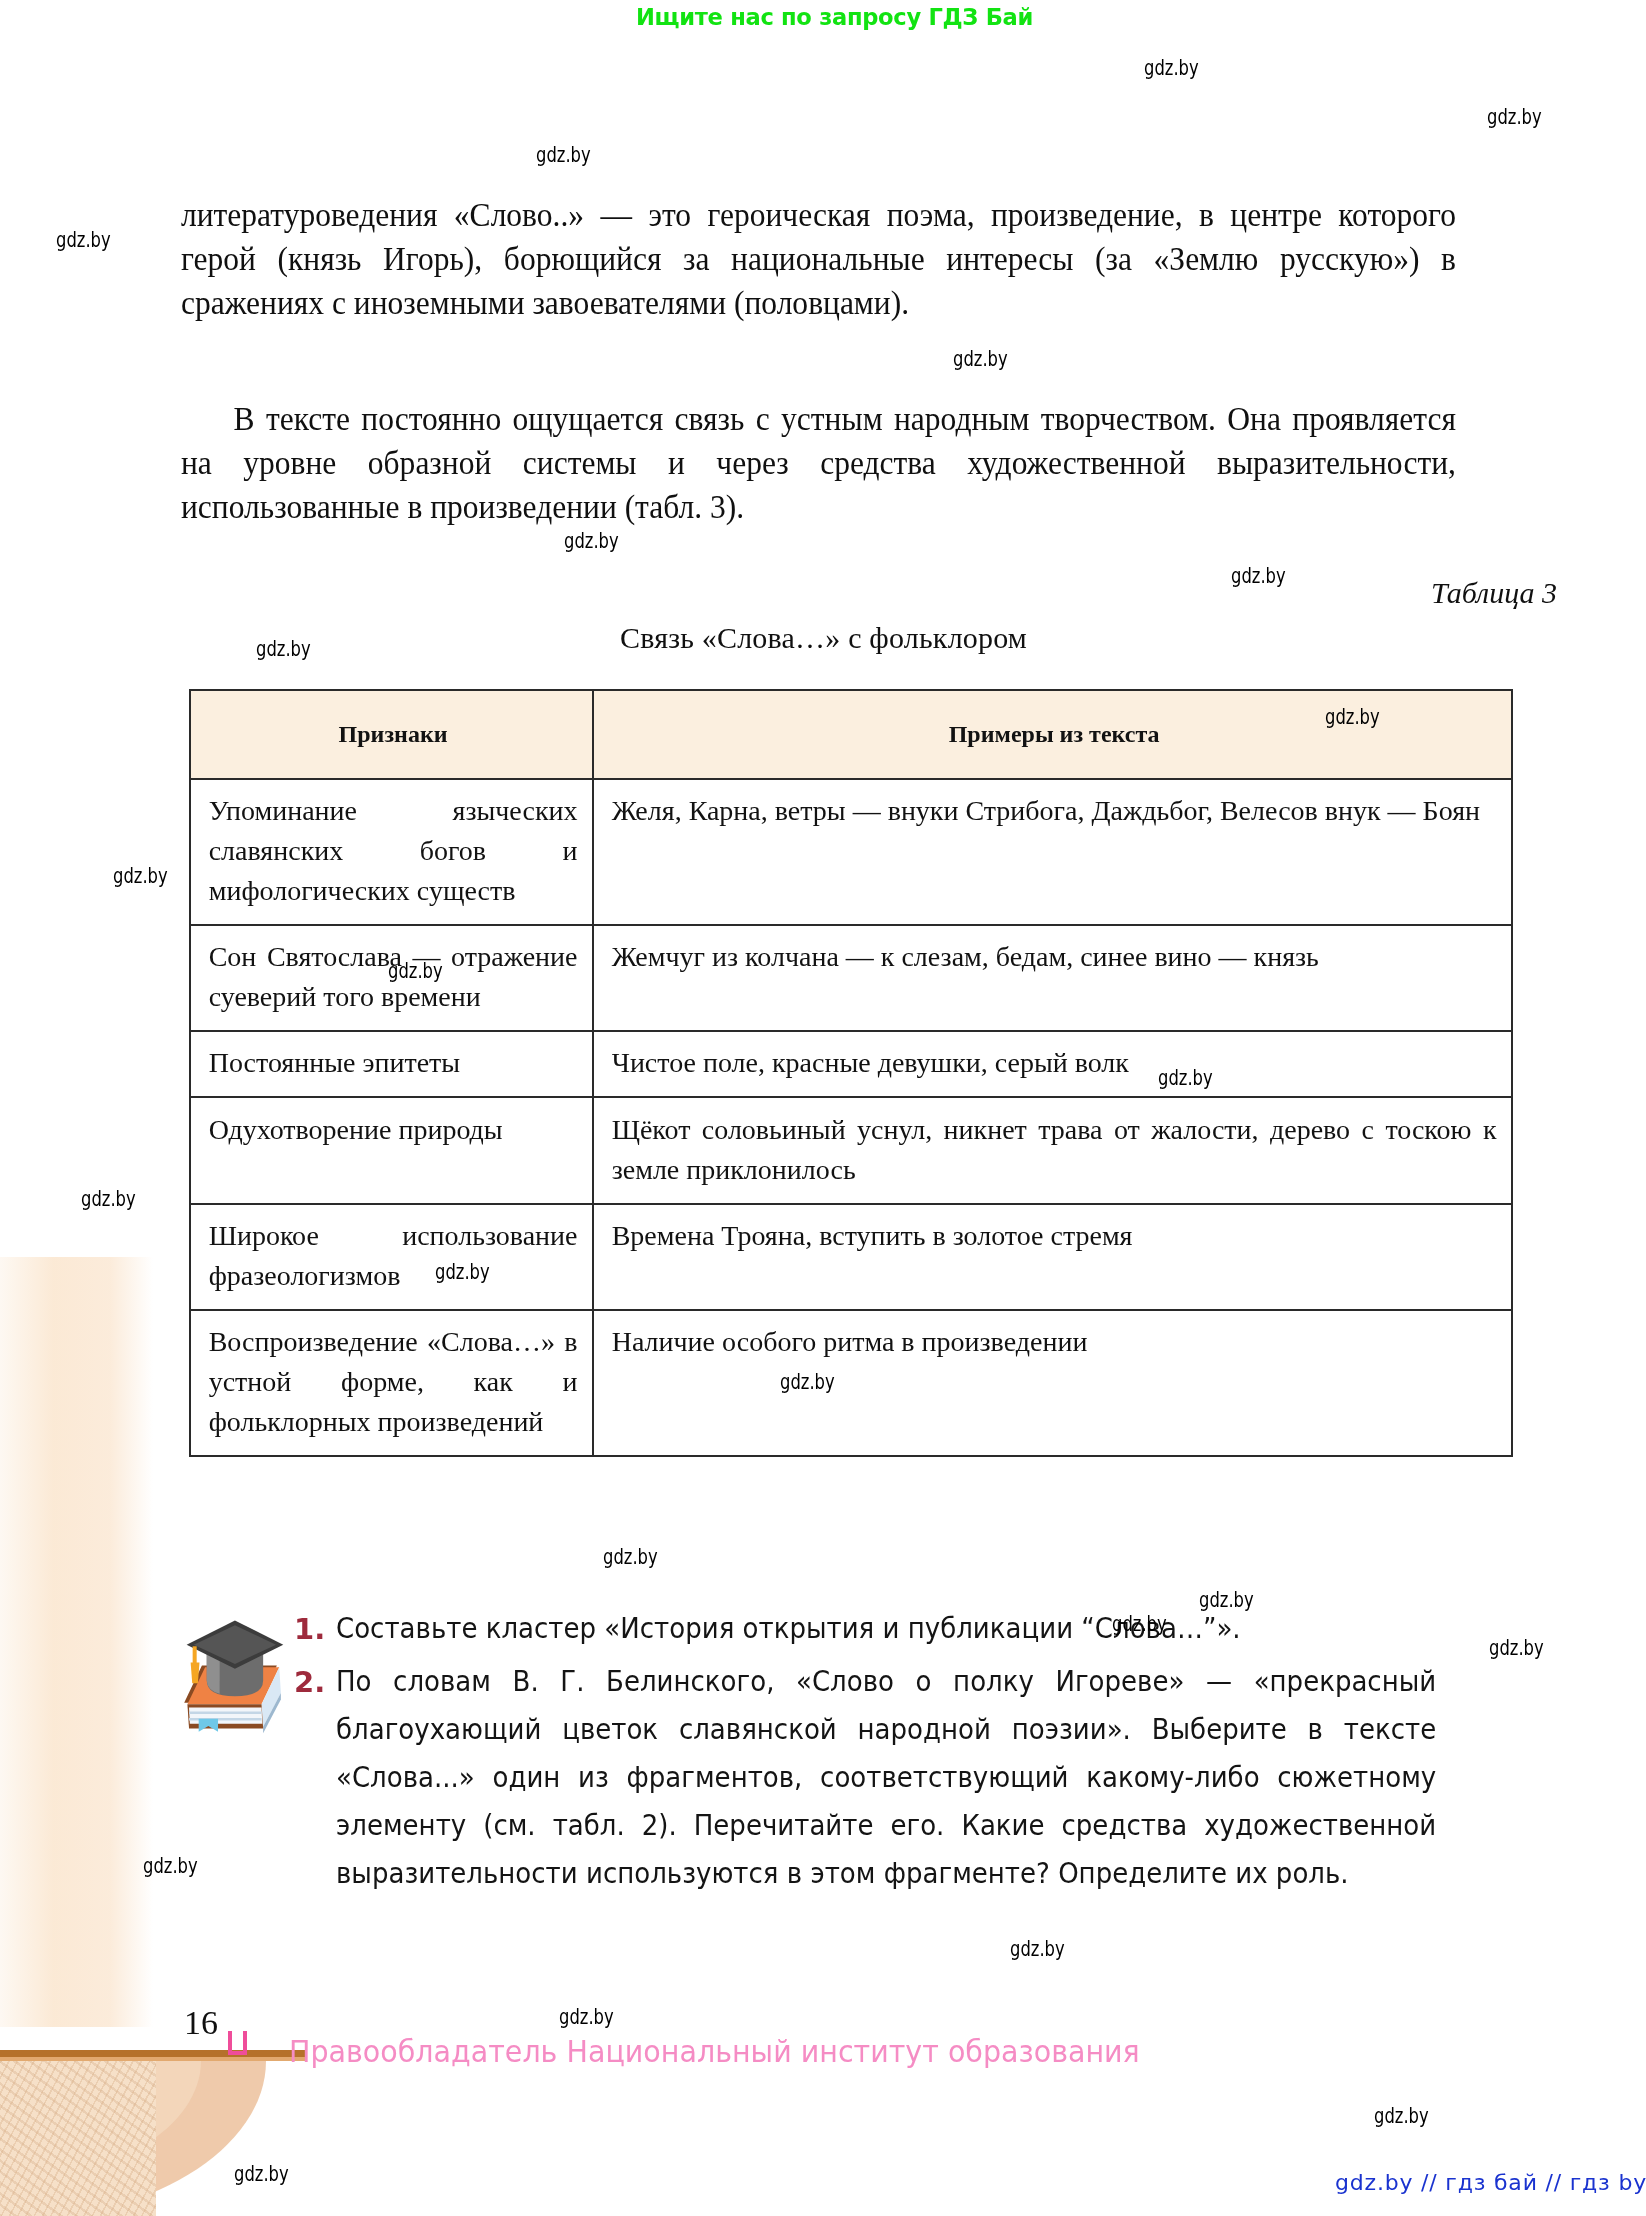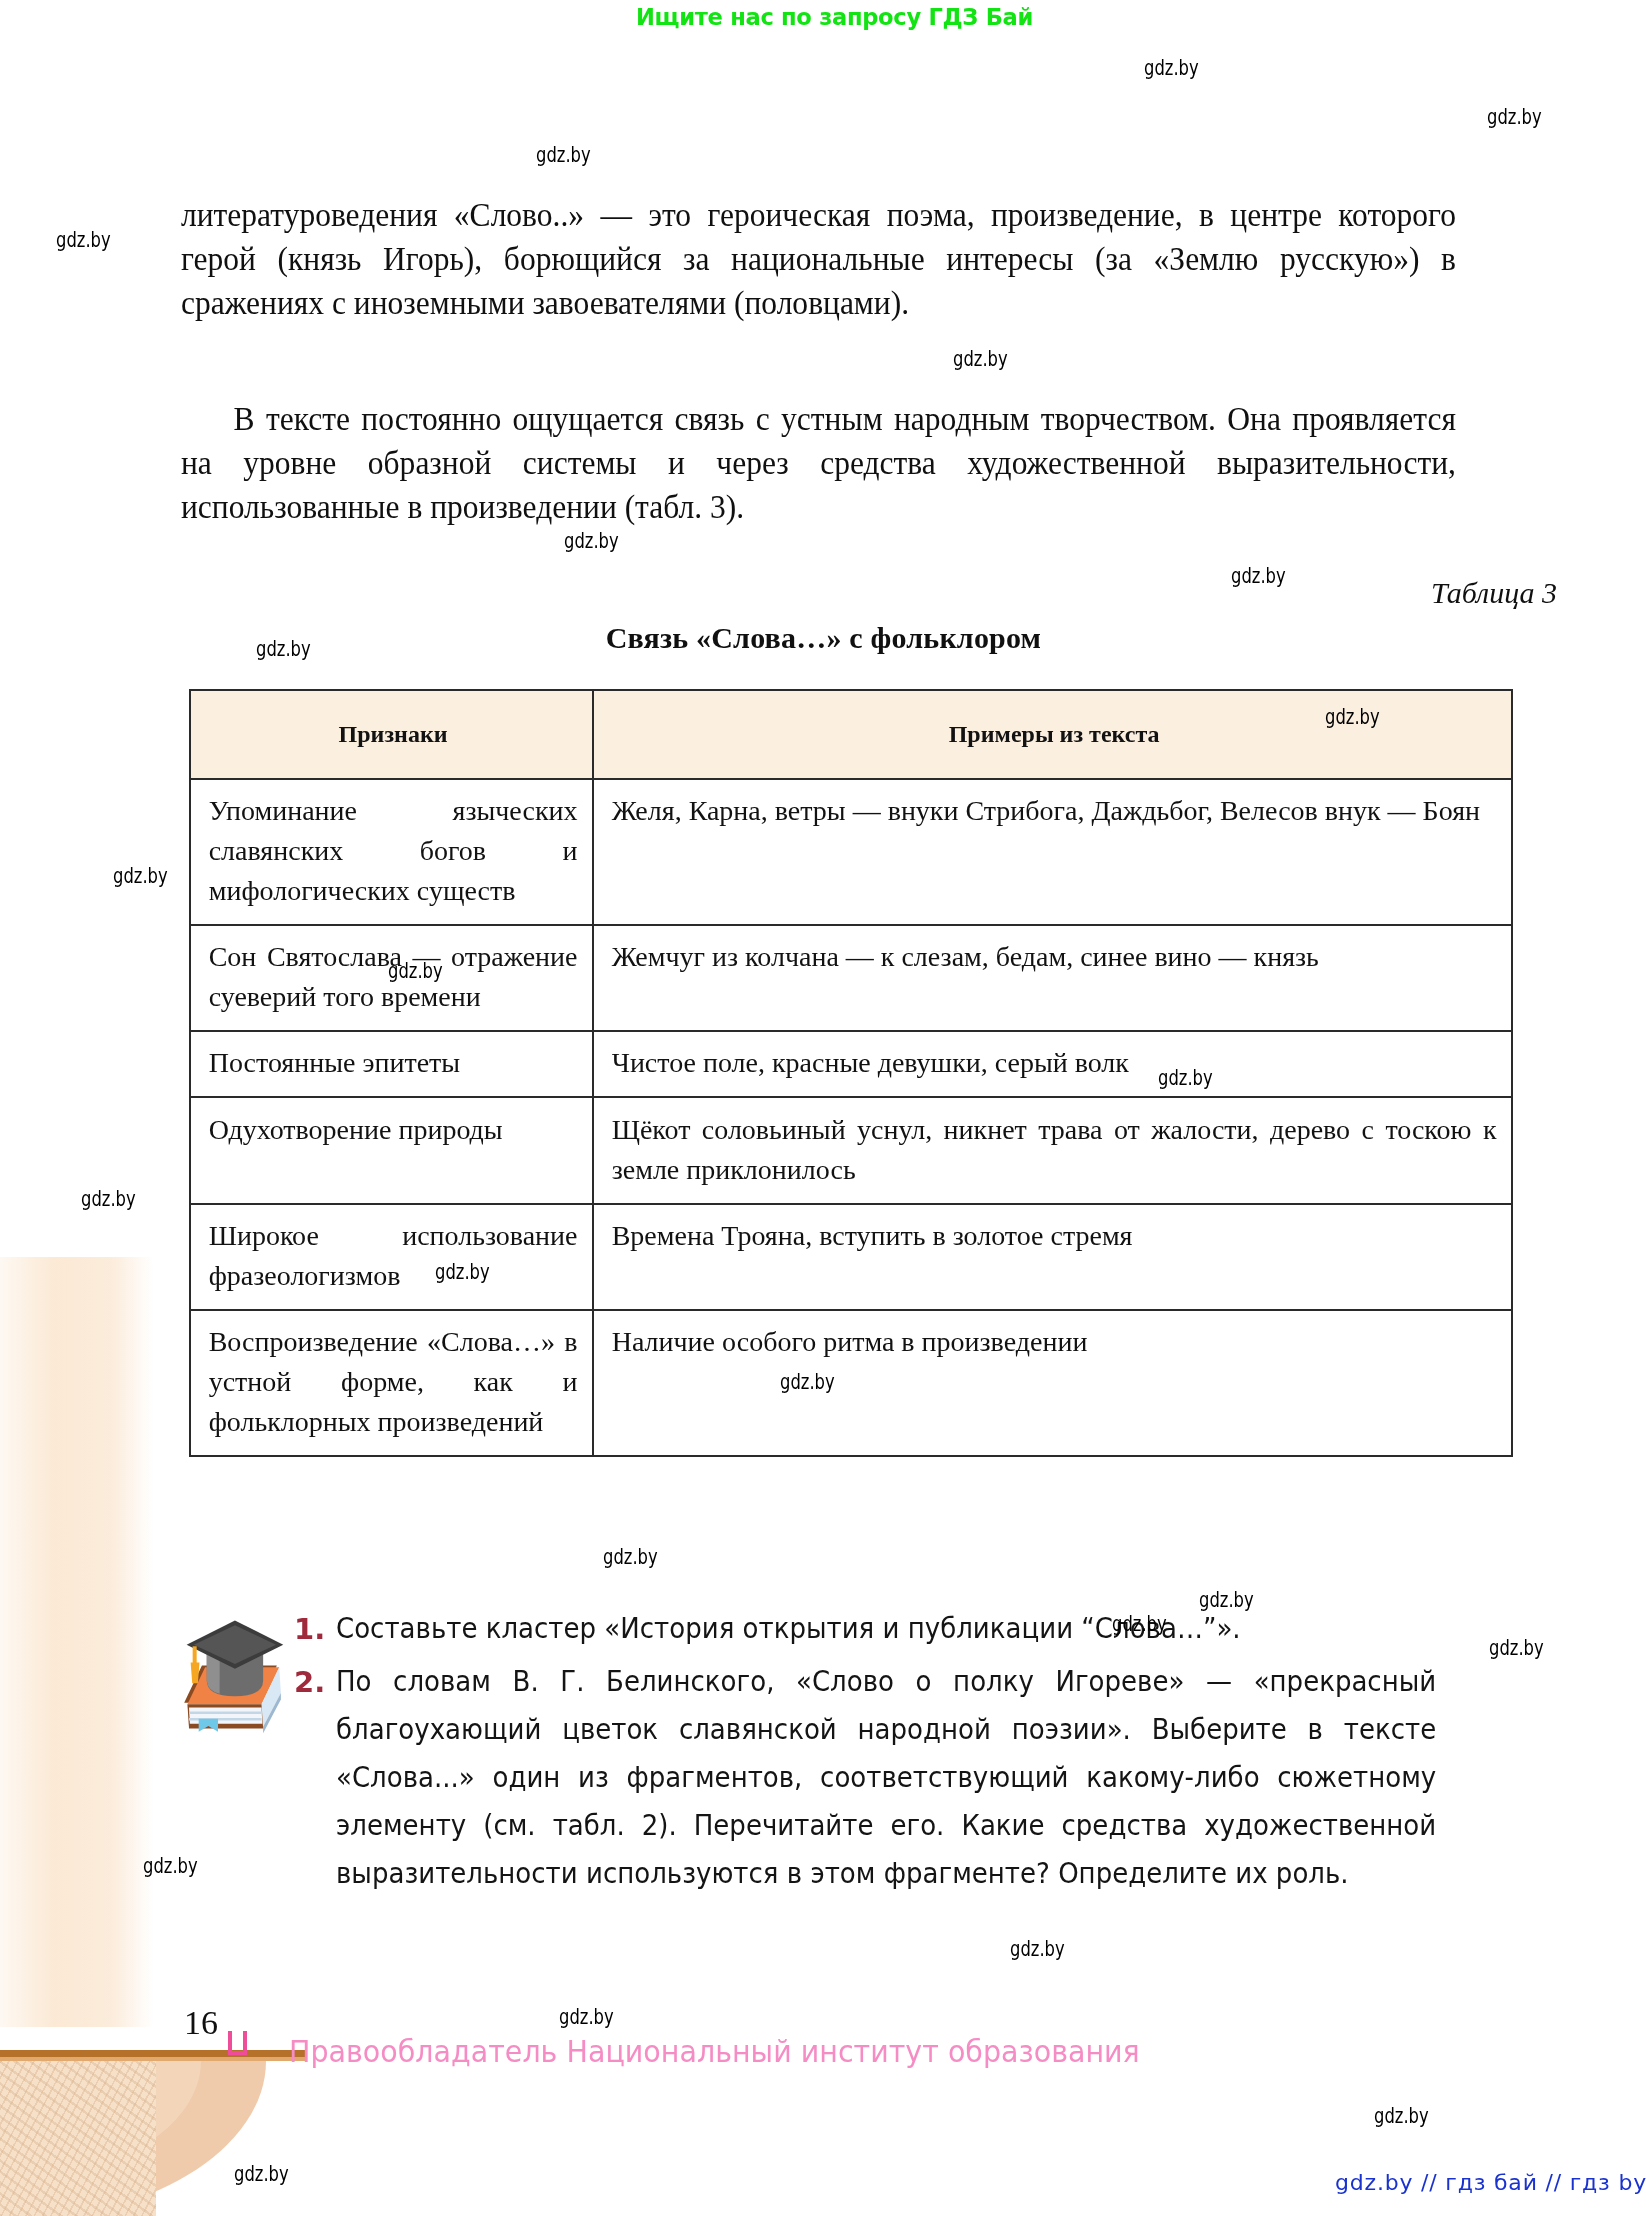--- a/index.html
+++ b/index.html
@@ -141,21 +141,21 @@
     font-size: 30px;
     color: #101010;
   }
   .table-title {
     position: absolute;
     left: 0;
     top: 621px;
     width: 1647px;
     text-align: center;
     font-family: "Liberation Serif", serif;
-    font-weight: bold;
+    font-weight: normal;
     font-size: 30px;
     color: #101010;
     letter-spacing: 0.2px;
   }
 
   
   #folklore-table {
     position: absolute;
     left: 189px;
     top: 689px;

